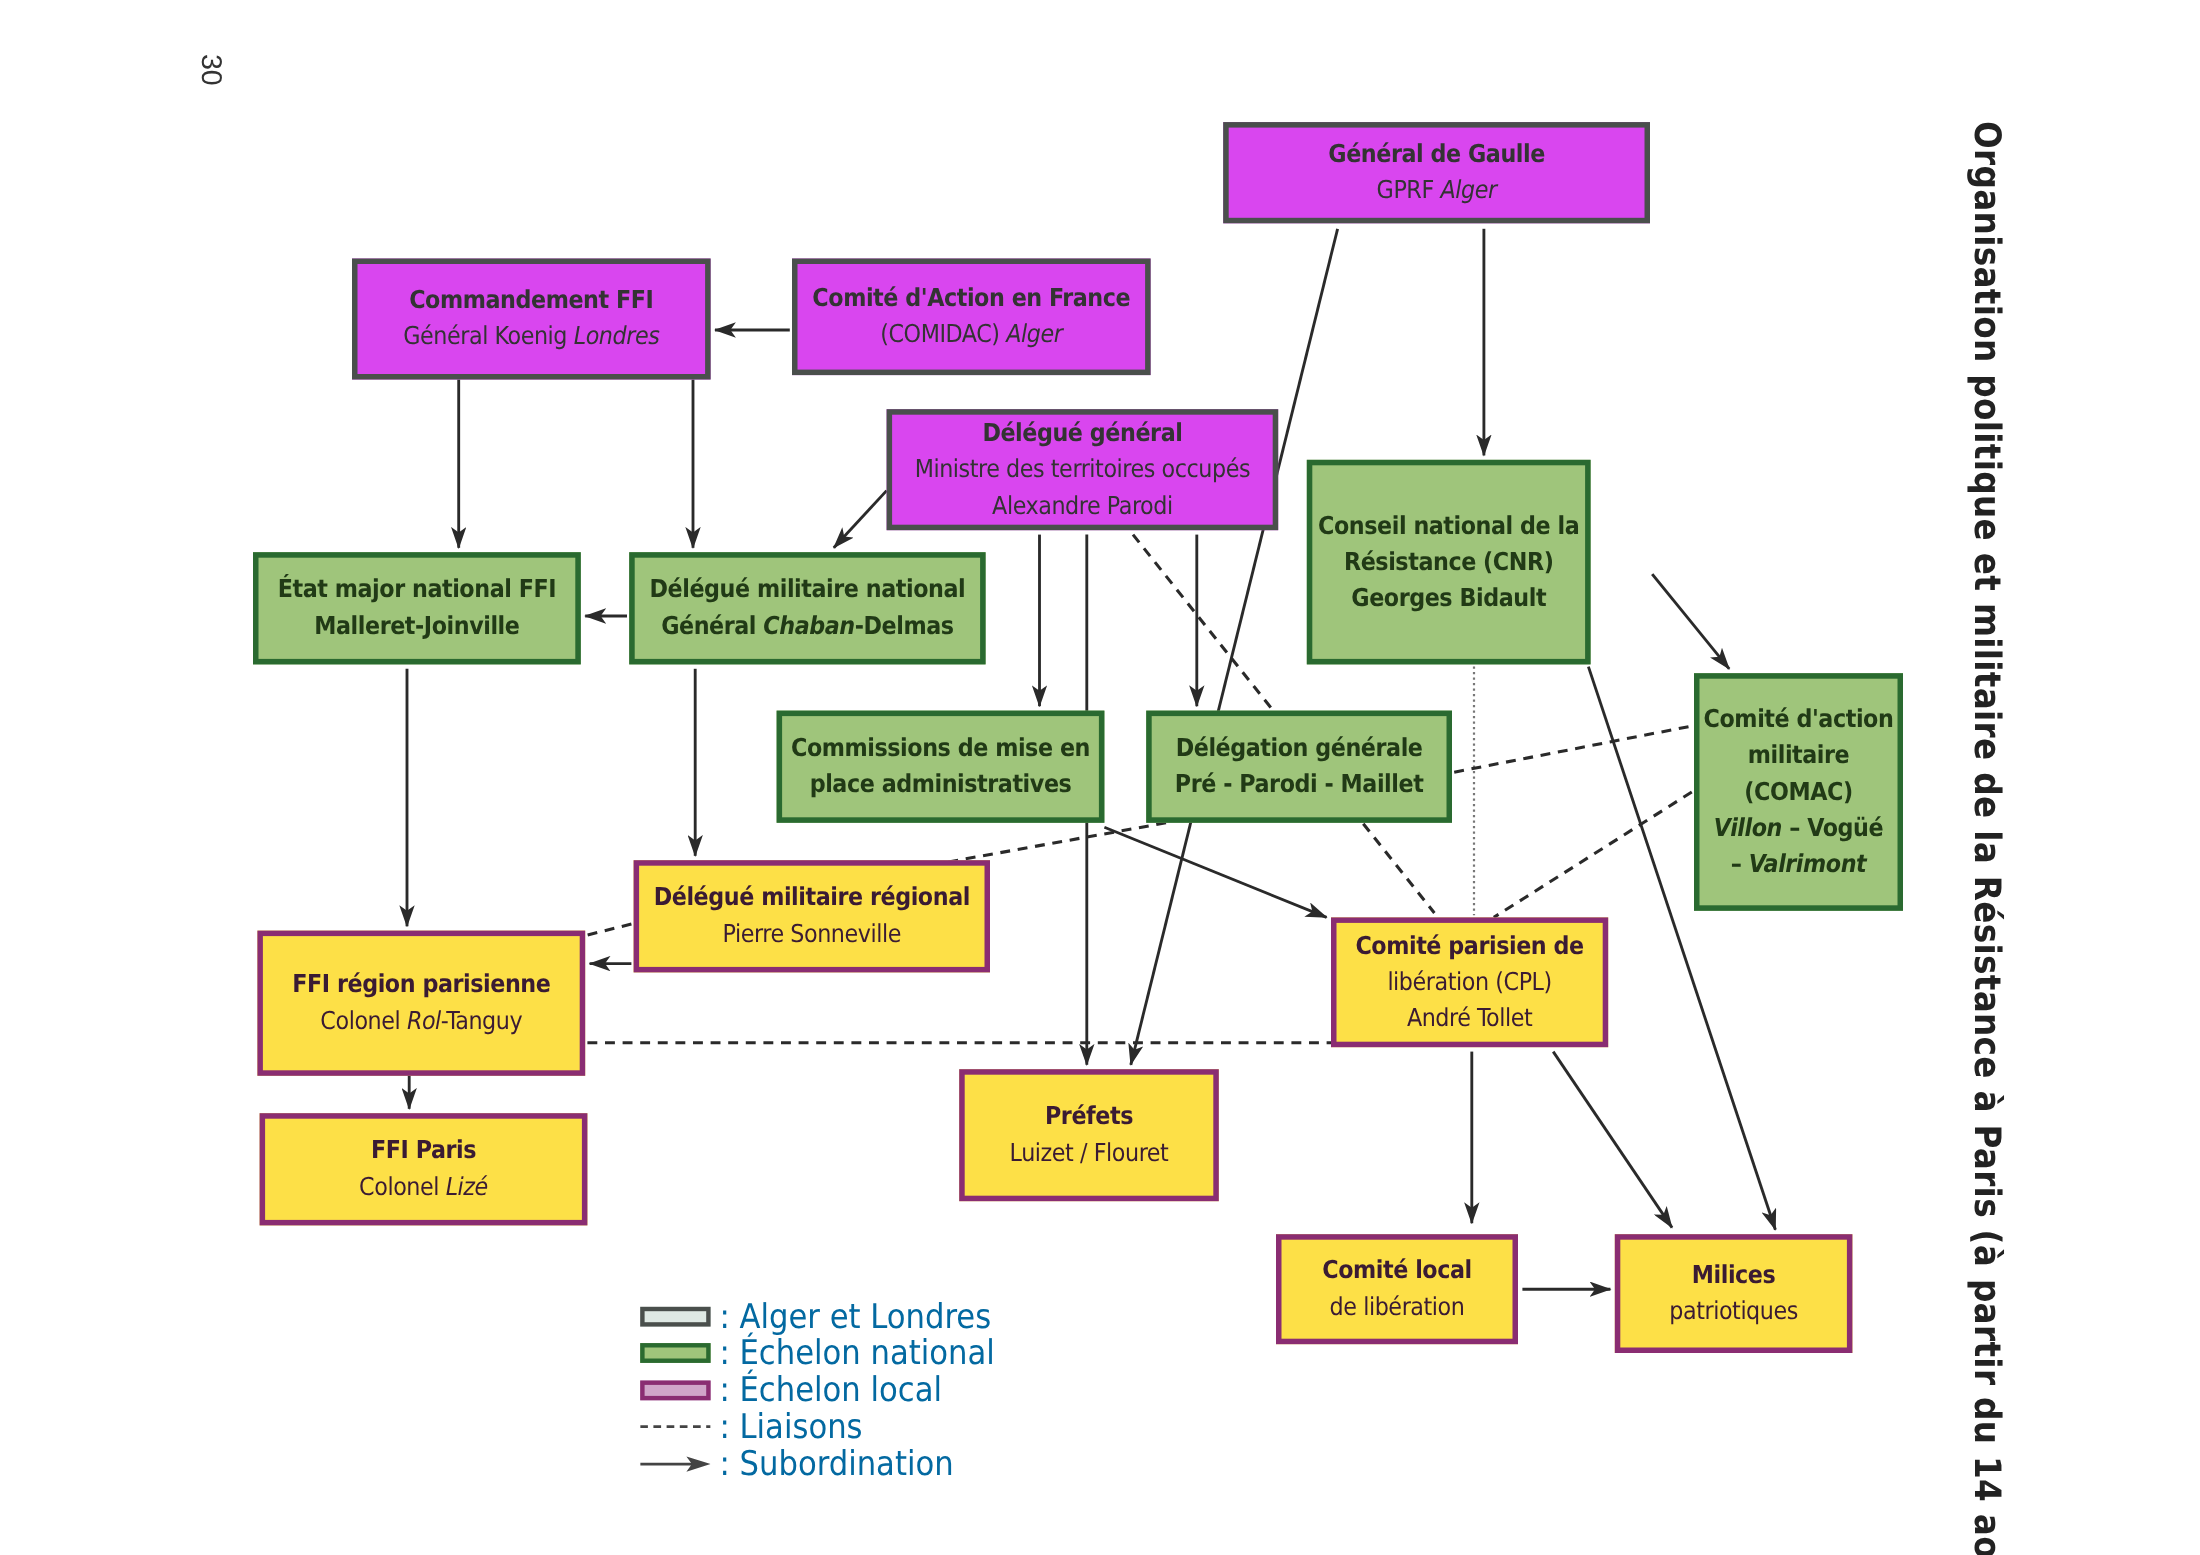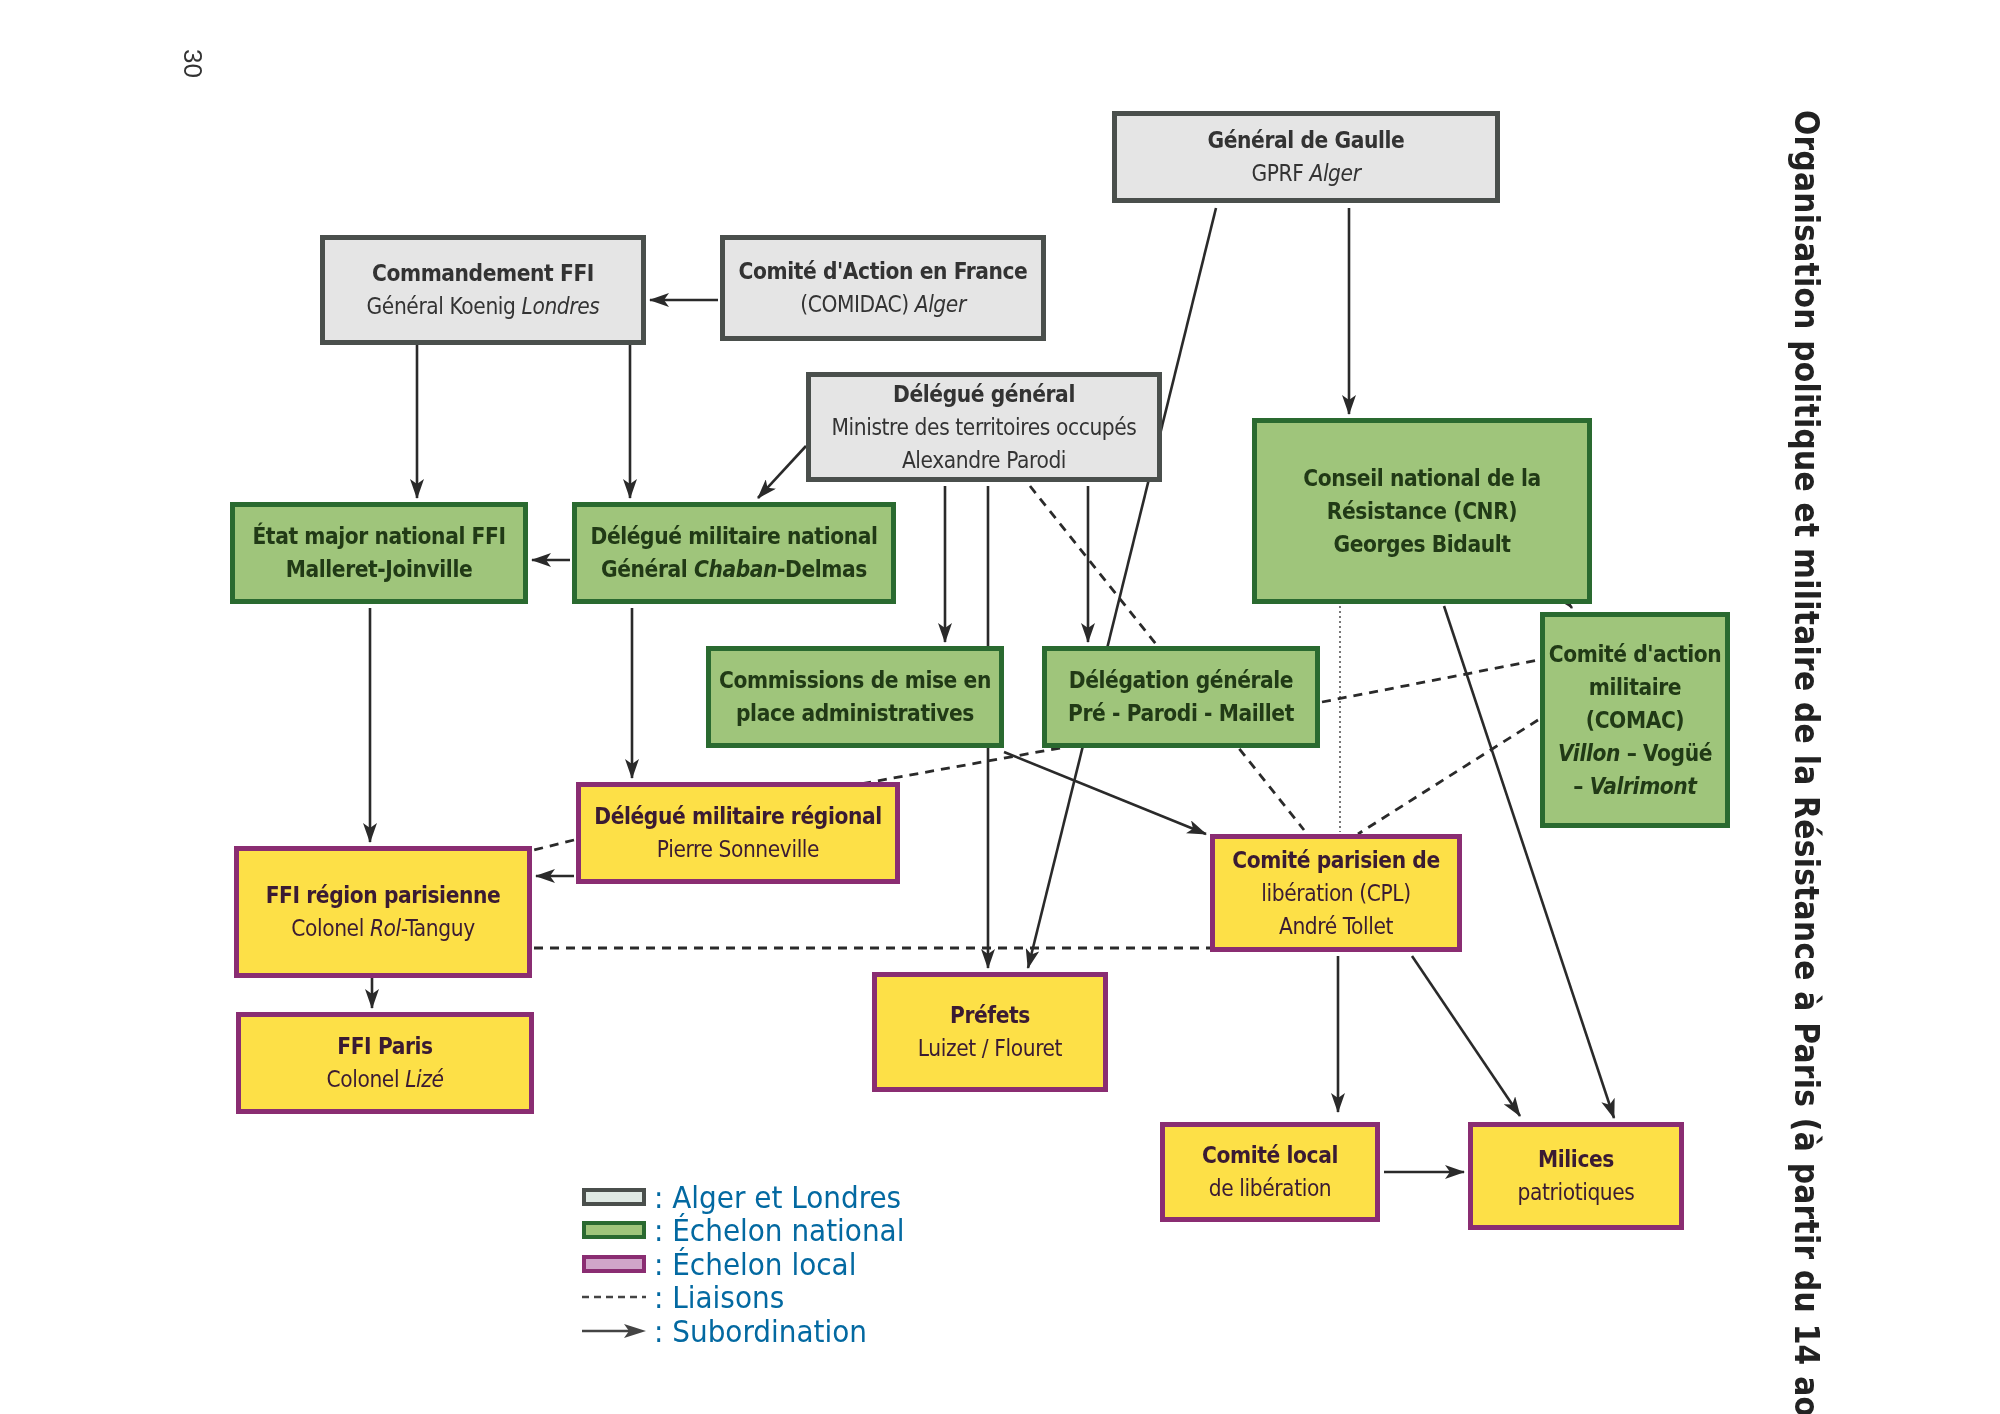--- a/index.html
+++ b/index.html
@@ -3,21 +3,21 @@
 <meta charset="utf-8">
 <style>
   html, body { margin:0; padding:0; background:#ffffff; }
   #page { position:relative; width:2000px; height:1414px; background:#ffffff; overflow:hidden;
           font-family:"DejaVu Sans Condensed","DejaVu Sans", sans-serif; }
   #edges { position:absolute; left:0; top:0; width:2000px; height:1414px; }
   .node { position:absolute; box-sizing:border-box; border:5px solid; display:flex; flex-direction:column;
           align-items:center; justify-content:center; text-align:center; line-height:33px; font-size:22.5px;
           color:#2c2c2c; letter-spacing:-0.4px; }
   .node .l1 { font-weight:bold; }
-  .node.gray  { background:#e5e5e5; border-color:#4a4f4c; color:#333; }
+  .node.gray  { background:#d946ef; border-color:#4a4f4c; color:#333; }
   .node.green { background:#9fc57b; border-color:#2a6a30; color:#213a16; }
   .node.pink  { background:#fde047; border-color:#8a2d72; color:#3a1b33; }
   .node .it { font-style:italic; }
   .node .ln { font-weight:normal; }
   .node.green .ln, .node.green .l1 { font-weight:bold; }
   .node.gray .ln { font-weight:normal; }
   .node.pink .l1 { font-weight:bold; }
   #page-number { position:absolute; left:178px; top:48px; font-size:26px; color:#333; transform:rotate(90deg);
                  font-family:"Liberation Sans", sans-serif; }
   #title { position:absolute; left:1790px; top:110px; transform-origin:0 0; transform:rotate(90deg) translateY(-36px);
@@ -83,21 +83,21 @@
     </div>
   <div class="node gray" id="n-comidac" style="left:720px;top:235px;width:326px;height:106px;">
       <div class="ln l1" style="font-weight: bold;">Comité d'Action en France</div>
       <div class="ln"><span>(COMIDAC) </span><span class="it">Alger</span></div>
     </div>
   <div class="node gray" id="n-delegue_general" style="left:806px;top:372px;width:356px;height:110px;">
       <div class="ln l1" style="font-weight: bold;">Délégué général</div>
       <div class="ln">Ministre des territoires occupés</div>
       <div class="ln">Alexandre Parodi</div>
     </div>
-  <div class="node green" id="n-cnr" style="left:1252px;top:418px;width:340px;height:186px;">
+  <div class="node green" id="n-cnr" style="left:1188px;top:418px;width:258px;height:186px;">
       <div class="ln l1">Conseil national de la</div>
       <div class="ln">Résistance (CNR)</div>
       <div class="ln">Georges Bidault</div>
     </div>
   <div class="node green" id="n-etat_major" style="left:230px;top:502px;width:298px;height:102px;">
       <div class="ln l1">État major national FFI</div>
       <div class="ln">Malleret-Joinville</div>
     </div>
   <div class="node green" id="n-dmn" style="left:572px;top:502px;width:324px;height:102px;">
       <div class="ln l1">Délégué militaire national</div>

